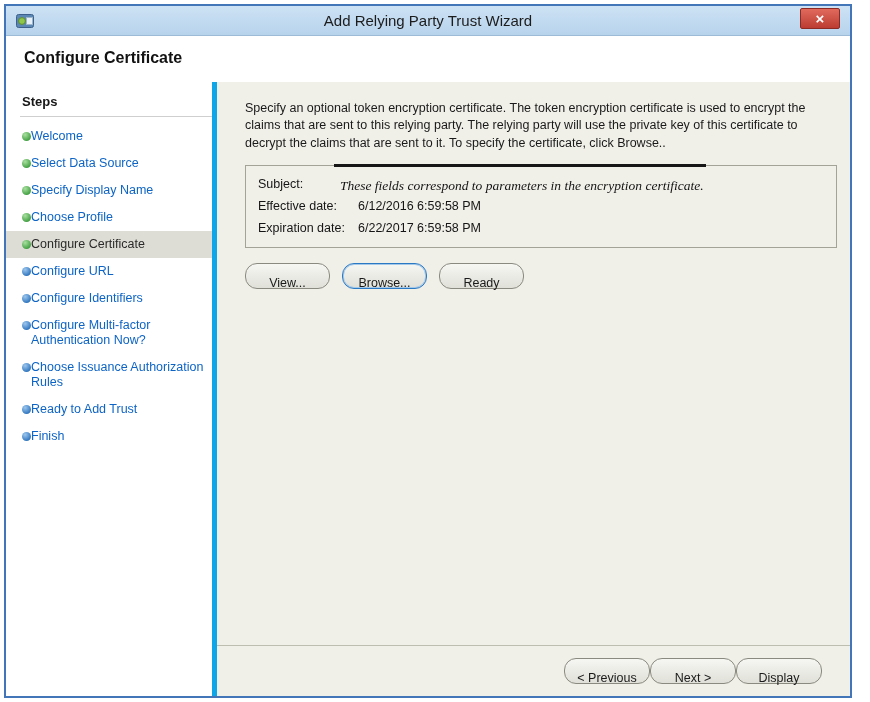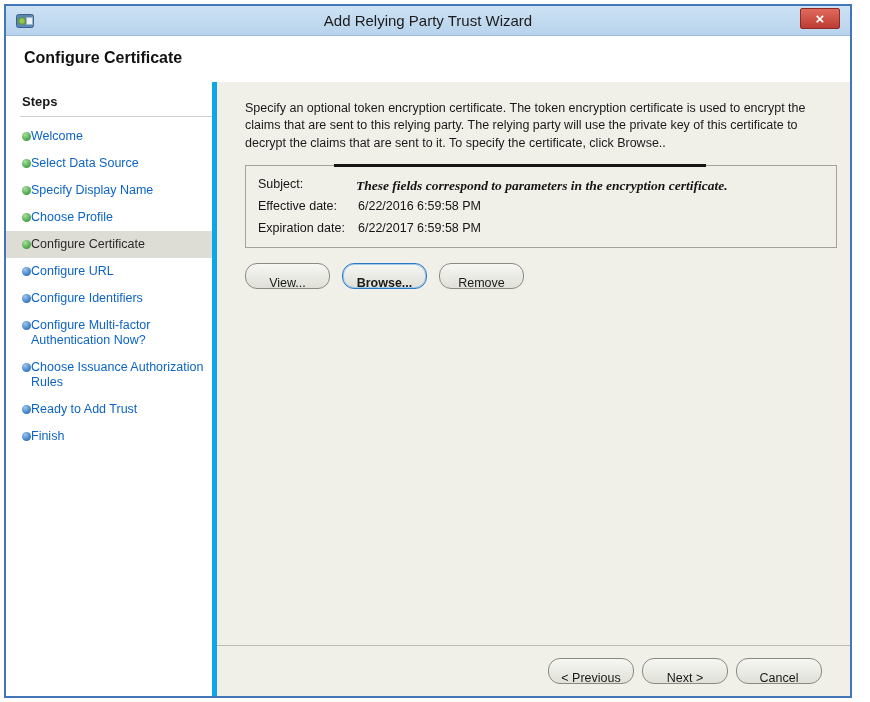--- a/index.html
+++ b/index.html
@@ -69,43 +69,43 @@
   .desc { font-size: 12.5px; color: #1a1a1a; line-height: 1.38; width: 592px; }
 
   .certbox {
     position: relative;
     margin-top: 13px; width: 592px;
     border: 1px solid #a3a398;
     padding: 7px 12px 8px 12px;
   }
   .redaction { position: absolute; top: -2px; left: 88px; width: 372px; height: 3px; background: #161616; }
   .annotation {
-    position: absolute; top: 12px; left: 110px;
-    font-family: "Liberation Serif", serif; font-style: italic; font-weight: bold;
+    position: absolute; top: 12px; left: 94px;
+    font-family: "Liberation Serif", serif; font-style: italic; font-weight: normal;
     font-size: 13.5px; color: #141414; white-space: nowrap;
   }
   .cert-row { display: flex; height: 22px; align-items: center; font-size: 12.5px; color: #151515; }
   .cert-row .lbl { width: 100px; flex: 0 0 100px; }
   .cert-row .val { flex: 1; }
 
   .actions { margin-top: 15px; display: flex; gap: 12px; }
   .btn {
     min-width: 85px; height: 24px; padding: 12px 10px;
     font-family: "Liberation Sans", sans-serif; font-size: 12.5px; color: #1a1a1a;
     background: linear-gradient(#f6f6f3, #e9e9e3 60%, #e0e0d9);
     border: 1px solid #8a8a80; border-radius: 12px; cursor: pointer;
   }
-  .btn.focused { border-color: #2a79c5; box-shadow: inset 0 0 0 1px #a4c9e8; font-weight: bold; }
+  .btn.focused { border-color: #2a79c5; box-shadow: inset 0 0 0 1px #a4c9e8; }
 
   
   .footer {
     flex: 0 0 51px;
     border-top: 1px solid #bdbdb0;
     display: flex; justify-content: flex-end; align-items: flex-start;
-    gap: 8px; padding: 12px 28px 0 0;
+    padding: 12px 28px 0 0;
   }
   .footer .btn { min-width: 86px; height: 25px; }
 </style>
 </head>
 <body>
 
 <div class="window">
 
   <div class="titlebar">
     <span class="app-icon">
@@ -181,36 +181,36 @@
 
         <div class="certbox">
           <div class="redaction"></div>
           <div class="annotation">These fields correspond to parameters in the encryption certificate.</div>
           <div class="cert-row">
             <span class="lbl">Subject:</span>
             <span class="val"></span>
           </div>
           <div class="cert-row">
             <span class="lbl">Effective date:</span>
-            <span class="val">6/22/2016 6:59:58 PM</span>
+            <span class="val">6/12/2016 6:59:58 PM</span>
           </div>
           <div class="cert-row">
             <span class="lbl">Expiration date:</span>
             <span class="val">6/22/2017 6:59:58 PM</span>
           </div>
         </div>
 
         <div class="actions">
           <button class="btn">View...</button>
           <button class="btn focused">Browse...</button>
-          <button class="btn">Remove</button>
+          <button class="btn">Ready</button>
         </div>
       </div>
 
       <div class="footer">
         <button class="btn">&lt; Previous</button>
         <button class="btn">Next &gt;</button>
-        <button class="btn">Cancel</button>
+        <button class="btn">Display</button>
       </div>
     </div>
 
   </div>
 </div>
 
 </body></html>

